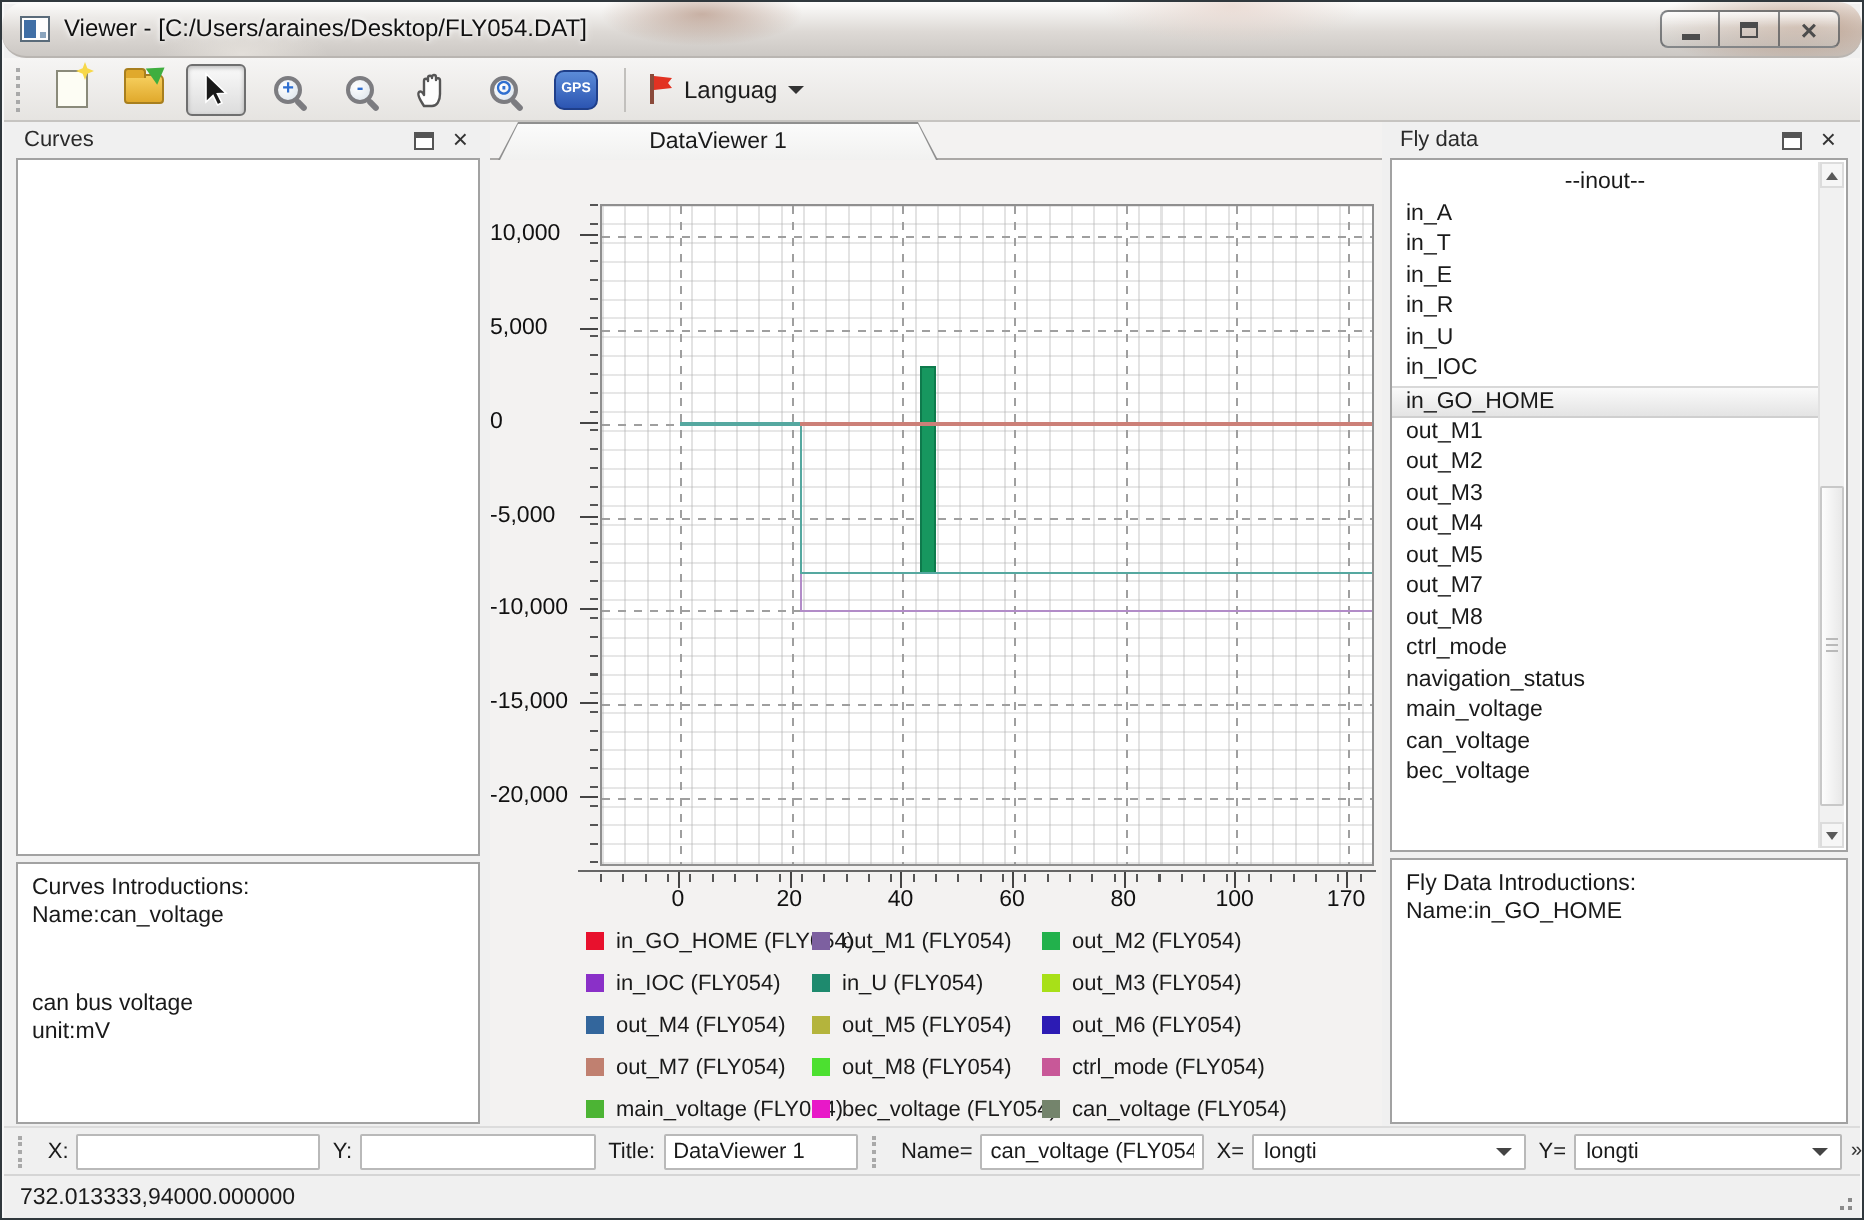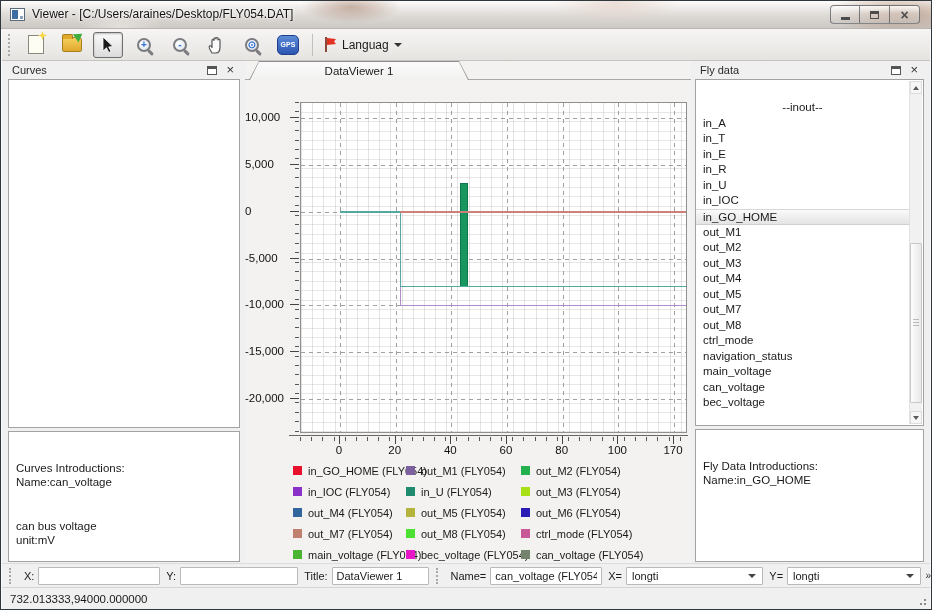--- a/index.html
+++ b/index.html
@@ -12,21 +12,21 @@
     box-shadow: inset 0 0 0 1px rgba(255,255,255,.55); }
 
   
   .titlebar { position:absolute; left:0; top:0; right:0; height:28px;
     background:
       radial-gradient(70px 22px at 350px 6px, rgba(150,100,75,.45), transparent 72%),
       radial-gradient(90px 26px at 615px 2px, rgba(228,205,195,.6), transparent 72%),
       radial-gradient(100px 30px at 898px 12px, rgba(160,112,82,.55), transparent 72%),
       radial-gradient(60px 20px at 120px 26px, rgba(240,236,230,.6), transparent 72%),
       linear-gradient(180deg,#fdfdfc,#ddd9d5 55%,#ccc8c4);
-    border-bottom:1px solid #b9b5b1; }
+    border-bottom:1px solid #b9b5b1;border-radius:12px; }
   .app-icon { position:absolute; left:9px; top:7px; width:15px; height:13px;
     background:#fdfdfd; border:1px solid #5a6b7a; }
   .app-icon::before { content:""; position:absolute; left:1px; top:1px; width:6px; height:9px; background:#3f6ea5; }
   .app-icon::after { content:""; position:absolute; right:1px; bottom:1px; width:3px; height:3px; background:#8aa4bd; }
   .title-text { position:absolute; left:31px; top:6px; font-size:12px; color:#111;
     text-shadow:0 0 4px #fff, 0 0 2px #fff; white-space:nowrap; }
   .win-buttons { position:absolute; right:11px; top:4px; height:19px; display:flex; }
   .win-btn { width:30px; height:19px; border:1px solid rgba(55,60,65,.6);
     background:linear-gradient(180deg, rgba(255,255,255,.85), rgba(235,233,230,.45) 45%, rgba(200,198,195,.45));
     display:flex; align-items:center; justify-content:center; position:relative; }
@@ -66,24 +66,24 @@
   .lang-label { font-size:12px; color:#1c1c1c; }
   .caret-down { width:0; height:0; border-left:4px solid transparent; border-right:4px solid transparent; border-top:4px solid #333; margin-left:5px; }
 
   
   .dock-title { position:absolute; height:18px; font-size:11px; color:#2a2a2a; display:flex; align-items:center; }
   .dock-title .lbl { flex:1; padding-left:7px; }
   .float-icon { width:10px; height:9px; border:1px solid #555; position:relative; margin-right:9px; background:#fff; }
   .float-icon::before { content:""; position:absolute; left:0; right:0; top:0; height:2px; background:#555; }
   .close-icon { font-size:13px; color:#333; margin-right:8px; line-height:10px; }
   .white-box { position:absolute; background:#fff; border:1px solid #a2a2a2; }
-  .info-text { padding:5px 7px; font-size:11.5px; color:#1a1a1a; white-space:pre-line; line-height:1.25;margin-top:24px; }
-
-  
-  .fly-list { overflow:hidden; padding-top:20px; position:relative; }
+  .info-text { padding:5px 7px; font-size:11.5px; color:#1a1a1a; white-space:pre-line; line-height:1.25; }
+
+  
+  .fly-list { overflow:hidden; padding-top:4px; position:relative; }
   .fly-item { height:15.5px; line-height:15.5px; font-size:11.5px; color:#1a1a1a; padding-left:7px; white-space:nowrap; }
   .fly-item.header { text-align:center; padding-left:0; padding-right:14px; }
   .fly-item.selected { background:linear-gradient(180deg,#fafafa,#e4e4e4); border-top:1px solid #d8d8d8; border-bottom:1px solid #cfcfcf; height:16px; line-height:15px; margin-right:14px; }
   .vscroll { position:absolute; top:1px; right:1px; bottom:1px; width:13px; background:#f1f1f1; border-left:1px solid #e2e2e2; }
   .sb-btn { position:absolute; left:0; width:12px; height:13px; background:#f6f6f6; border:1px solid #dcdcdc; display:flex; align-items:center; justify-content:center; }
   .sb-up { top:0; } .sb-down { bottom:0; }
   .tri-up { width:0; height:0; border-left:3px solid transparent; border-right:3px solid transparent; border-bottom:4px solid #5a5a5a; }
   .tri-down { width:0; height:0; border-left:3px solid transparent; border-right:3px solid transparent; border-top:4px solid #5a5a5a; }
   .sb-thumb { position:absolute; left:0; width:12px; background:linear-gradient(90deg,#fdfdfd,#e8e8e8); border:1px solid #c8c8c8; border-radius:1px; }
   .sb-grip { position:absolute; left:2px; right:2px; top:50%; height:7px; margin-top:-4px;

